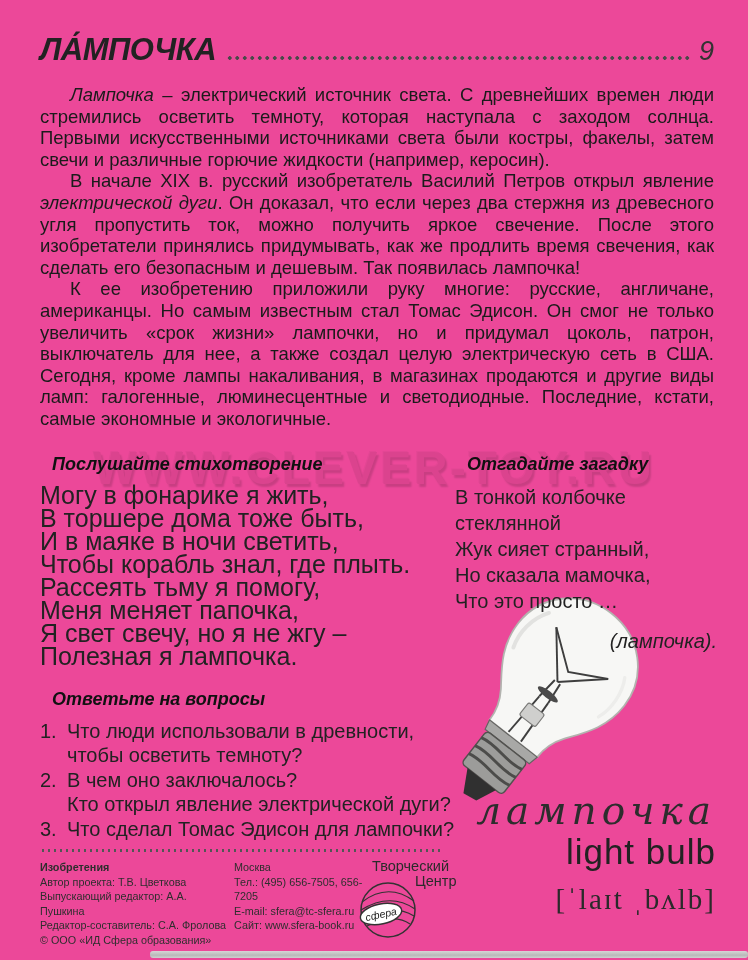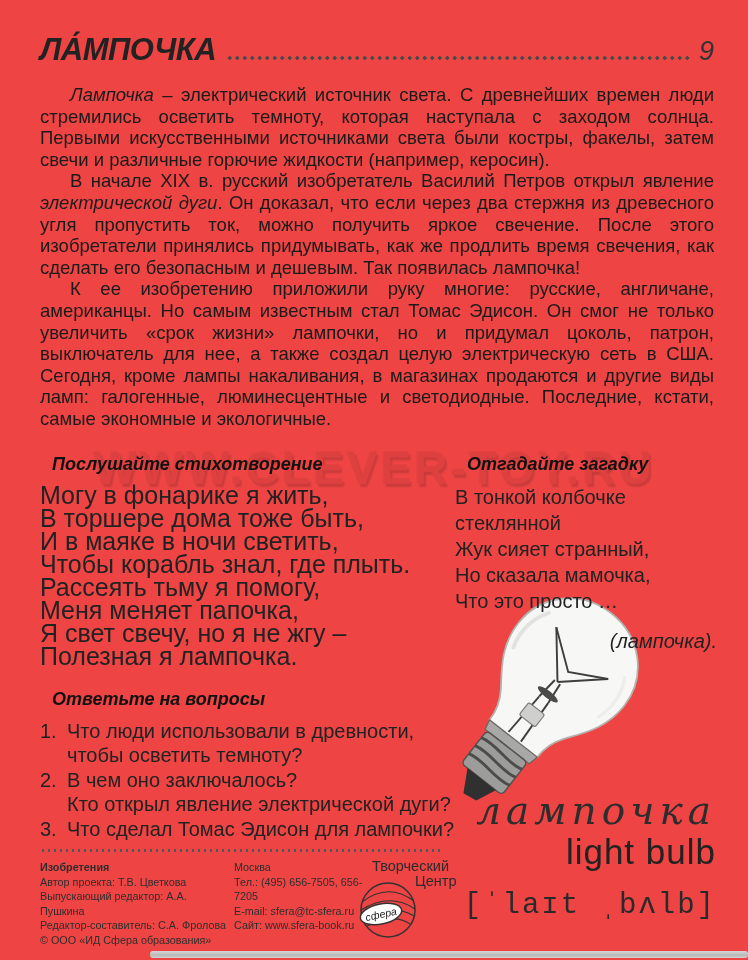--- a/index.html
+++ b/index.html
@@ -1,19 +1,19 @@
 <!DOCTYPE html>
 <html lang="ru"><head>
 <meta charset="utf-8">
 <style>
   html,body{margin:0;padding:0;background:#ffffff;}
   .page{
     position:relative;
     width:748px;height:960px;
-    background:#ef4444;
+    background:#ec4899;
     font-family:"Liberation Sans",sans-serif;
     color:#1c1c1c;
     overflow:hidden;
   }
   
   .header{
     position:absolute;left:40px;top:34px;right:34px;
     display:flex;align-items:flex-end;
   }
   .page-title{
@@ -70,22 +70,22 @@
   .vocab{position:absolute;right:32px;top:791px;text-align:right;z-index:2;}
   .vocab-ru{
     font-family:"DejaVu Serif",serif;font-style:italic;
     font-size:39px;letter-spacing:5px;color:#2d2d2d;line-height:1.0;
   }
   .vocab-en{
     font-family:"Liberation Sans",sans-serif;
     font-size:35px;color:#222;line-height:1.05;margin-top:4px;letter-spacing:1px;
   }
   .vocab-tr{
-    font-family:Liberation Mono, monospace;
-    font-size:29px;color:#2a2a2a;line-height:1.05;margin-top:20px;letter-spacing:2px;
+    font-family:Liberation Serif, serif;
+    font-size:29px;color:#2a2a2a;line-height:1.05;margin-top:13px;letter-spacing:2px;
   }
   
   .footer-sep{
     position:absolute;left:40px;top:848px;width:402px;height:5px;
     background-image:radial-gradient(circle,#555 1.15px,transparent 1.4px);
     background-size:6px 5px;background-repeat:repeat-x;background-position:0 center;
   }
   .footer{position:absolute;left:40px;top:860px;width:420px;z-index:2;}
   .footer-col{position:absolute;top:0;font-size:10.8px;line-height:14.5px;color:#2e2e2e;}
   .footer-col .bold{font-weight:bold;}

